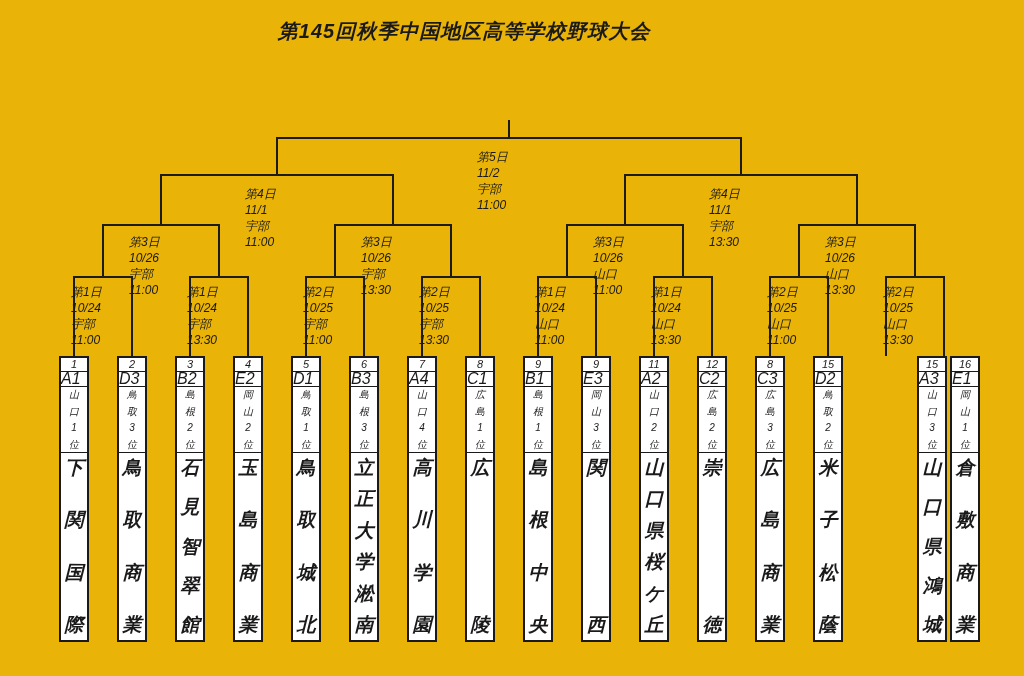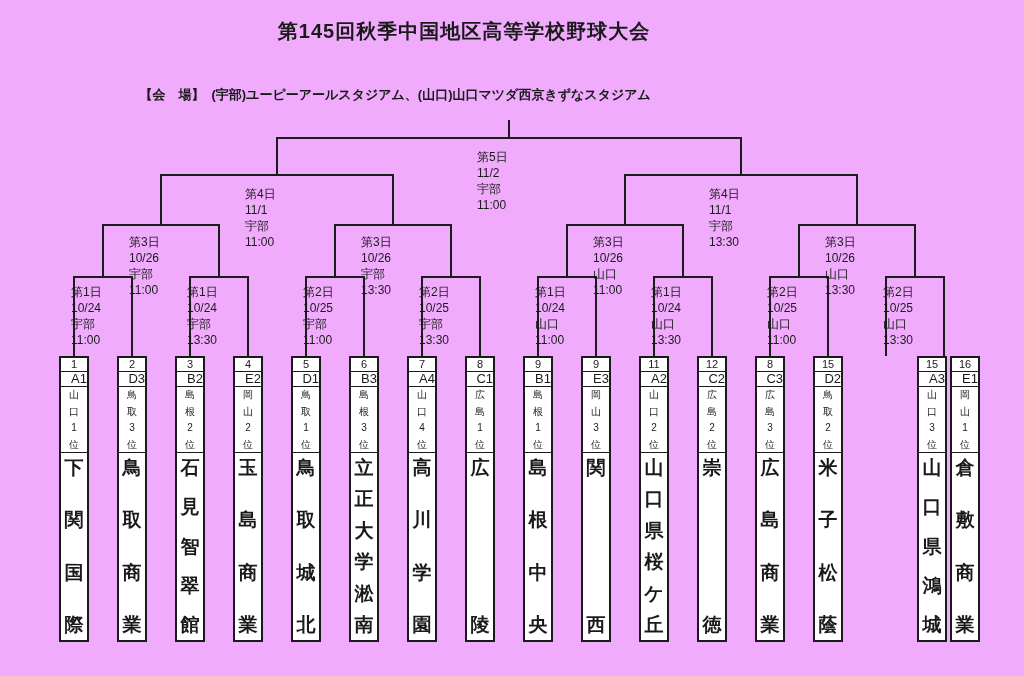--- a/index.html
+++ b/index.html
@@ -1,34 +1,34 @@
 <!DOCTYPE html>
 <html><head>
 <meta charset="utf-8">
 <style>
   * { margin:0; padding:0; box-sizing:border-box; }
   html,body { background:#ffffff; }
   body { font-family:"Liberation Sans","DejaVu Sans",sans-serif; color:#1a1a1a; }
-  .page { position:relative; width:1024px; height:676px; background:#f0abfc; overflow:hidden; }
+  .page { position:relative; width:1024px; height:676px; background:#eab308; overflow:hidden;font-style:italic; }
   .lines { position:absolute; left:0; top:0; width:1024px; height:676px; }
 
   .title { position:absolute; top:18px; left:0; width:928px; text-align:center;
            font-size:20px; font-weight:bold; letter-spacing:1px; }
   .hline { position:absolute; left:125px; font-size:13px; font-weight:600; white-space:pre; }
   .hline .hlabel { margin-right:7px; }
 
   .mlabel { position:absolute; width:64px; margin-left:-32px; text-align:left;
             font-size:12px; line-height:16px; font-weight:500; }
 
   .team { position:absolute; top:356px; width:30px; height:286px;
           border:2px solid #1a1a1a; background:#fff;
           display:flex; flex-direction:column; }
   .tnum  { height:14px; line-height:12px; font-size:11px; text-align:center;
            border-bottom:1px solid #1a1a1a; }
-  .tseed { height:15px; line-height:13px; font-size:13px; text-align:right;
+  .tseed { height:15px; line-height:13px; font-size:16px; text-align:left;
            border-bottom:1px solid #1a1a1a; }
   .torigin { height:66px; border-bottom:1px solid #1a1a1a; padding:2px 0;
              display:flex; flex-direction:column; justify-content:space-between;
              align-items:center; font-size:10px; line-height:11px; }
   .tname { flex:1; padding:5px 0;
            display:flex; flex-direction:column; justify-content:space-between;
            align-items:center; font-size:19px; font-weight:bold; line-height:20px; }
 </style>
 </head>
 <body>
@@ -49,23 +49,20 @@
     <path d="M567 277 L567 225 L683 225 L683 277"></path>
     <path d="M799 277 L799 225 L915 225 L915 277"></path>
     <path d="M161 225 L161 175 L393 175 L393 225"></path>
     <path d="M625 225 L625 175 L857 175 L857 225"></path>
     <path d="M277 175 L277 138 L741 138 L741 175"></path>
     <path d="M509 138 L509 120"></path>
   </svg>
 
   <div class="title">第145回秋季中国地区高等学校野球大会</div>
 
-  <div class="hline" style="top:71px">
-    <span class="hlabel">【会　場】</span><span>(宇部)ユーピーアールスタジアム、(山口)山口マツダ西京きずなスタジアム</span>
-  </div>
 
   <div class="mlabel" style="left:509px;top:149px">
     <div>第5日</div>
     <div>11/2</div>
     <div>宇部</div>
     <div>11:00</div>
   </div>
 
   <div class="mlabel" style="left:277px;top:186px">
     <div>第4日</div>

